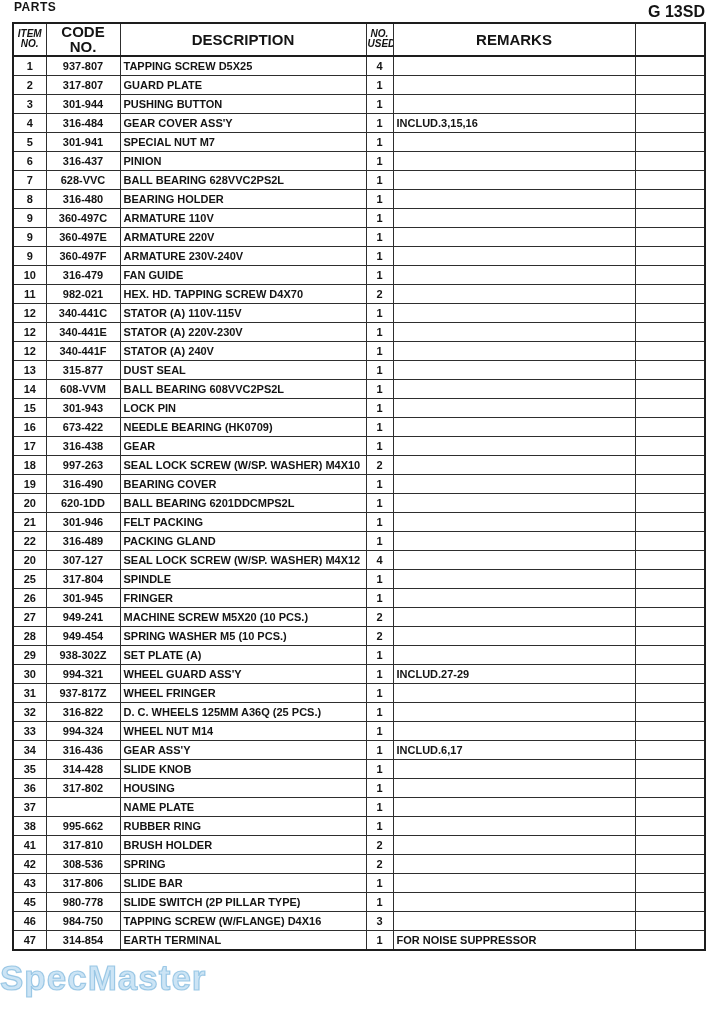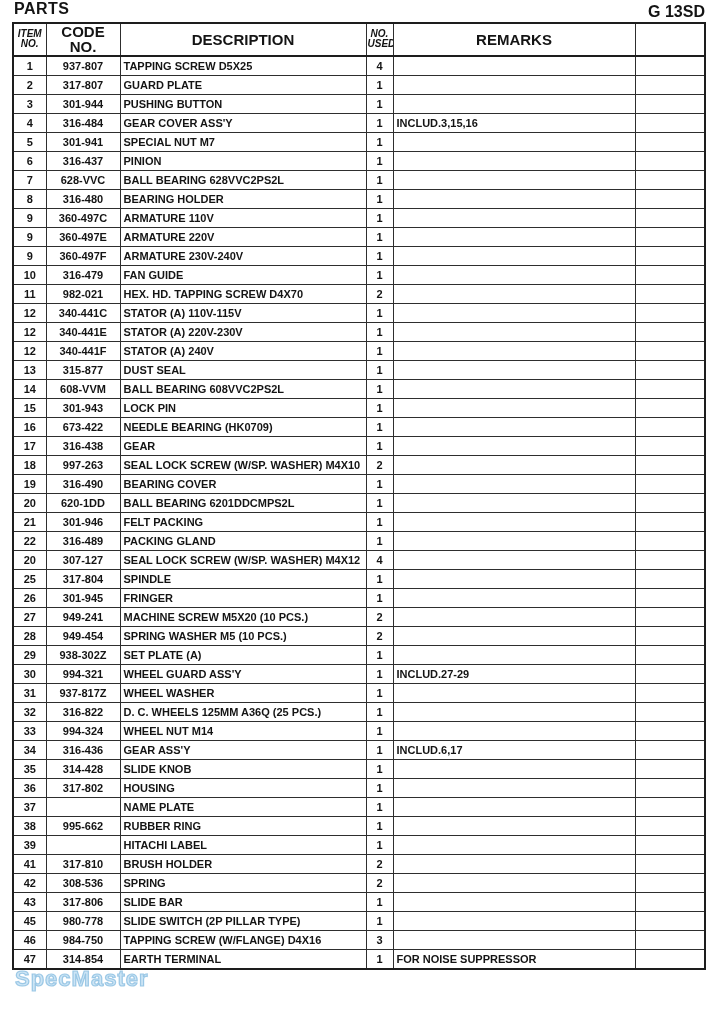--- a/index.html
+++ b/index.html
@@ -13,21 +13,21 @@
     background: #ffffff;
     font-family: "Liberation Sans", sans-serif;
     font-weight: bold;
     color: #141414;
     overflow: hidden;
   }
   .page-title {
     position: absolute;
     top: 0px;
     left: 14px;
-    font-size: 16px;
+    font-size: 12px;
     letter-spacing: 0.5px;
   }
   .model-number {
     position: absolute;
     top: 3px;
     right: 14px;
     font-size: 16px;
   }
   table.parts {
     position: absolute;
@@ -77,31 +77,30 @@
     text-align: center;
     position: relative;
     overflow: visible;
   }
   td.col-code { text-align: center; }
   td.col-desc { text-align: left; padding-left: 8px; }
   td.col-used { text-align: center; padding: 0 1px; }
   td.col-remarks { text-align: left; padding-left: 6px; }
   .watermark {
     position: absolute;
-    left: 15px;
+    left: 0px;
     top: 958px;
-    font-size: 22px;
+    font-size: 35px;
     font-style: normal;
     letter-spacing: 1px;
     color: rgba(205, 232, 248, 0.55);
     -webkit-text-stroke: 1.2px rgba(120, 180, 220, 0.65);
     text-shadow: 0 0 1px rgba(120, 180, 220, 0.4);
     z-index: 5;
     pointer-events: none;
-    margin-top: 8px;
   }
 </style>
 </head>
 <body>
 
 <div class="page-title">PARTS</div>
 <div class="model-number">G 13SD</div>
 
 <table class="parts">
   <colgroup>
@@ -385,21 +384,21 @@
         <td class="col-item">30</td>
         <td class="col-code">994-321</td>
         <td class="col-desc">WHEEL GUARD ASS'Y</td>
         <td class="col-used">1</td>
         <td class="col-remarks">INCLUD.27-29</td>
         <td class="col-extra"></td>
       </tr>
       <tr>
         <td class="col-item">31</td>
         <td class="col-code">937-817Z</td>
-        <td class="col-desc">WHEEL WASHER</td>
+        <td class="col-desc">WHEEL FRINGER</td>
         <td class="col-used">1</td>
         <td class="col-remarks"></td>
         <td class="col-extra"></td>
       </tr>
       <tr>
         <td class="col-item">32</td>
         <td class="col-code">316-822</td>
         <td class="col-desc">D. C. WHEELS 125MM A36Q (25 PCS.)</td>
         <td class="col-used">1</td>
         <td class="col-remarks"></td>
@@ -442,28 +441,20 @@
         <td class="col-code"></td>
         <td class="col-desc">NAME PLATE</td>
         <td class="col-used">1</td>
         <td class="col-remarks"></td>
         <td class="col-extra"></td>
       </tr>
       <tr>
         <td class="col-item">38</td>
         <td class="col-code">995-662</td>
         <td class="col-desc">RUBBER RING</td>
-        <td class="col-used">1</td>
-        <td class="col-remarks"></td>
-        <td class="col-extra"></td>
-      </tr>
-      <tr>
-        <td class="col-item">39</td>
-        <td class="col-code"></td>
-        <td class="col-desc">HITACHI LABEL</td>
         <td class="col-used">1</td>
         <td class="col-remarks"></td>
         <td class="col-extra"></td>
       </tr>
       <tr>
         <td class="col-item">41</td>
         <td class="col-code">317-810</td>
         <td class="col-desc">BRUSH HOLDER</td>
         <td class="col-used">2</td>
         <td class="col-remarks"></td>

